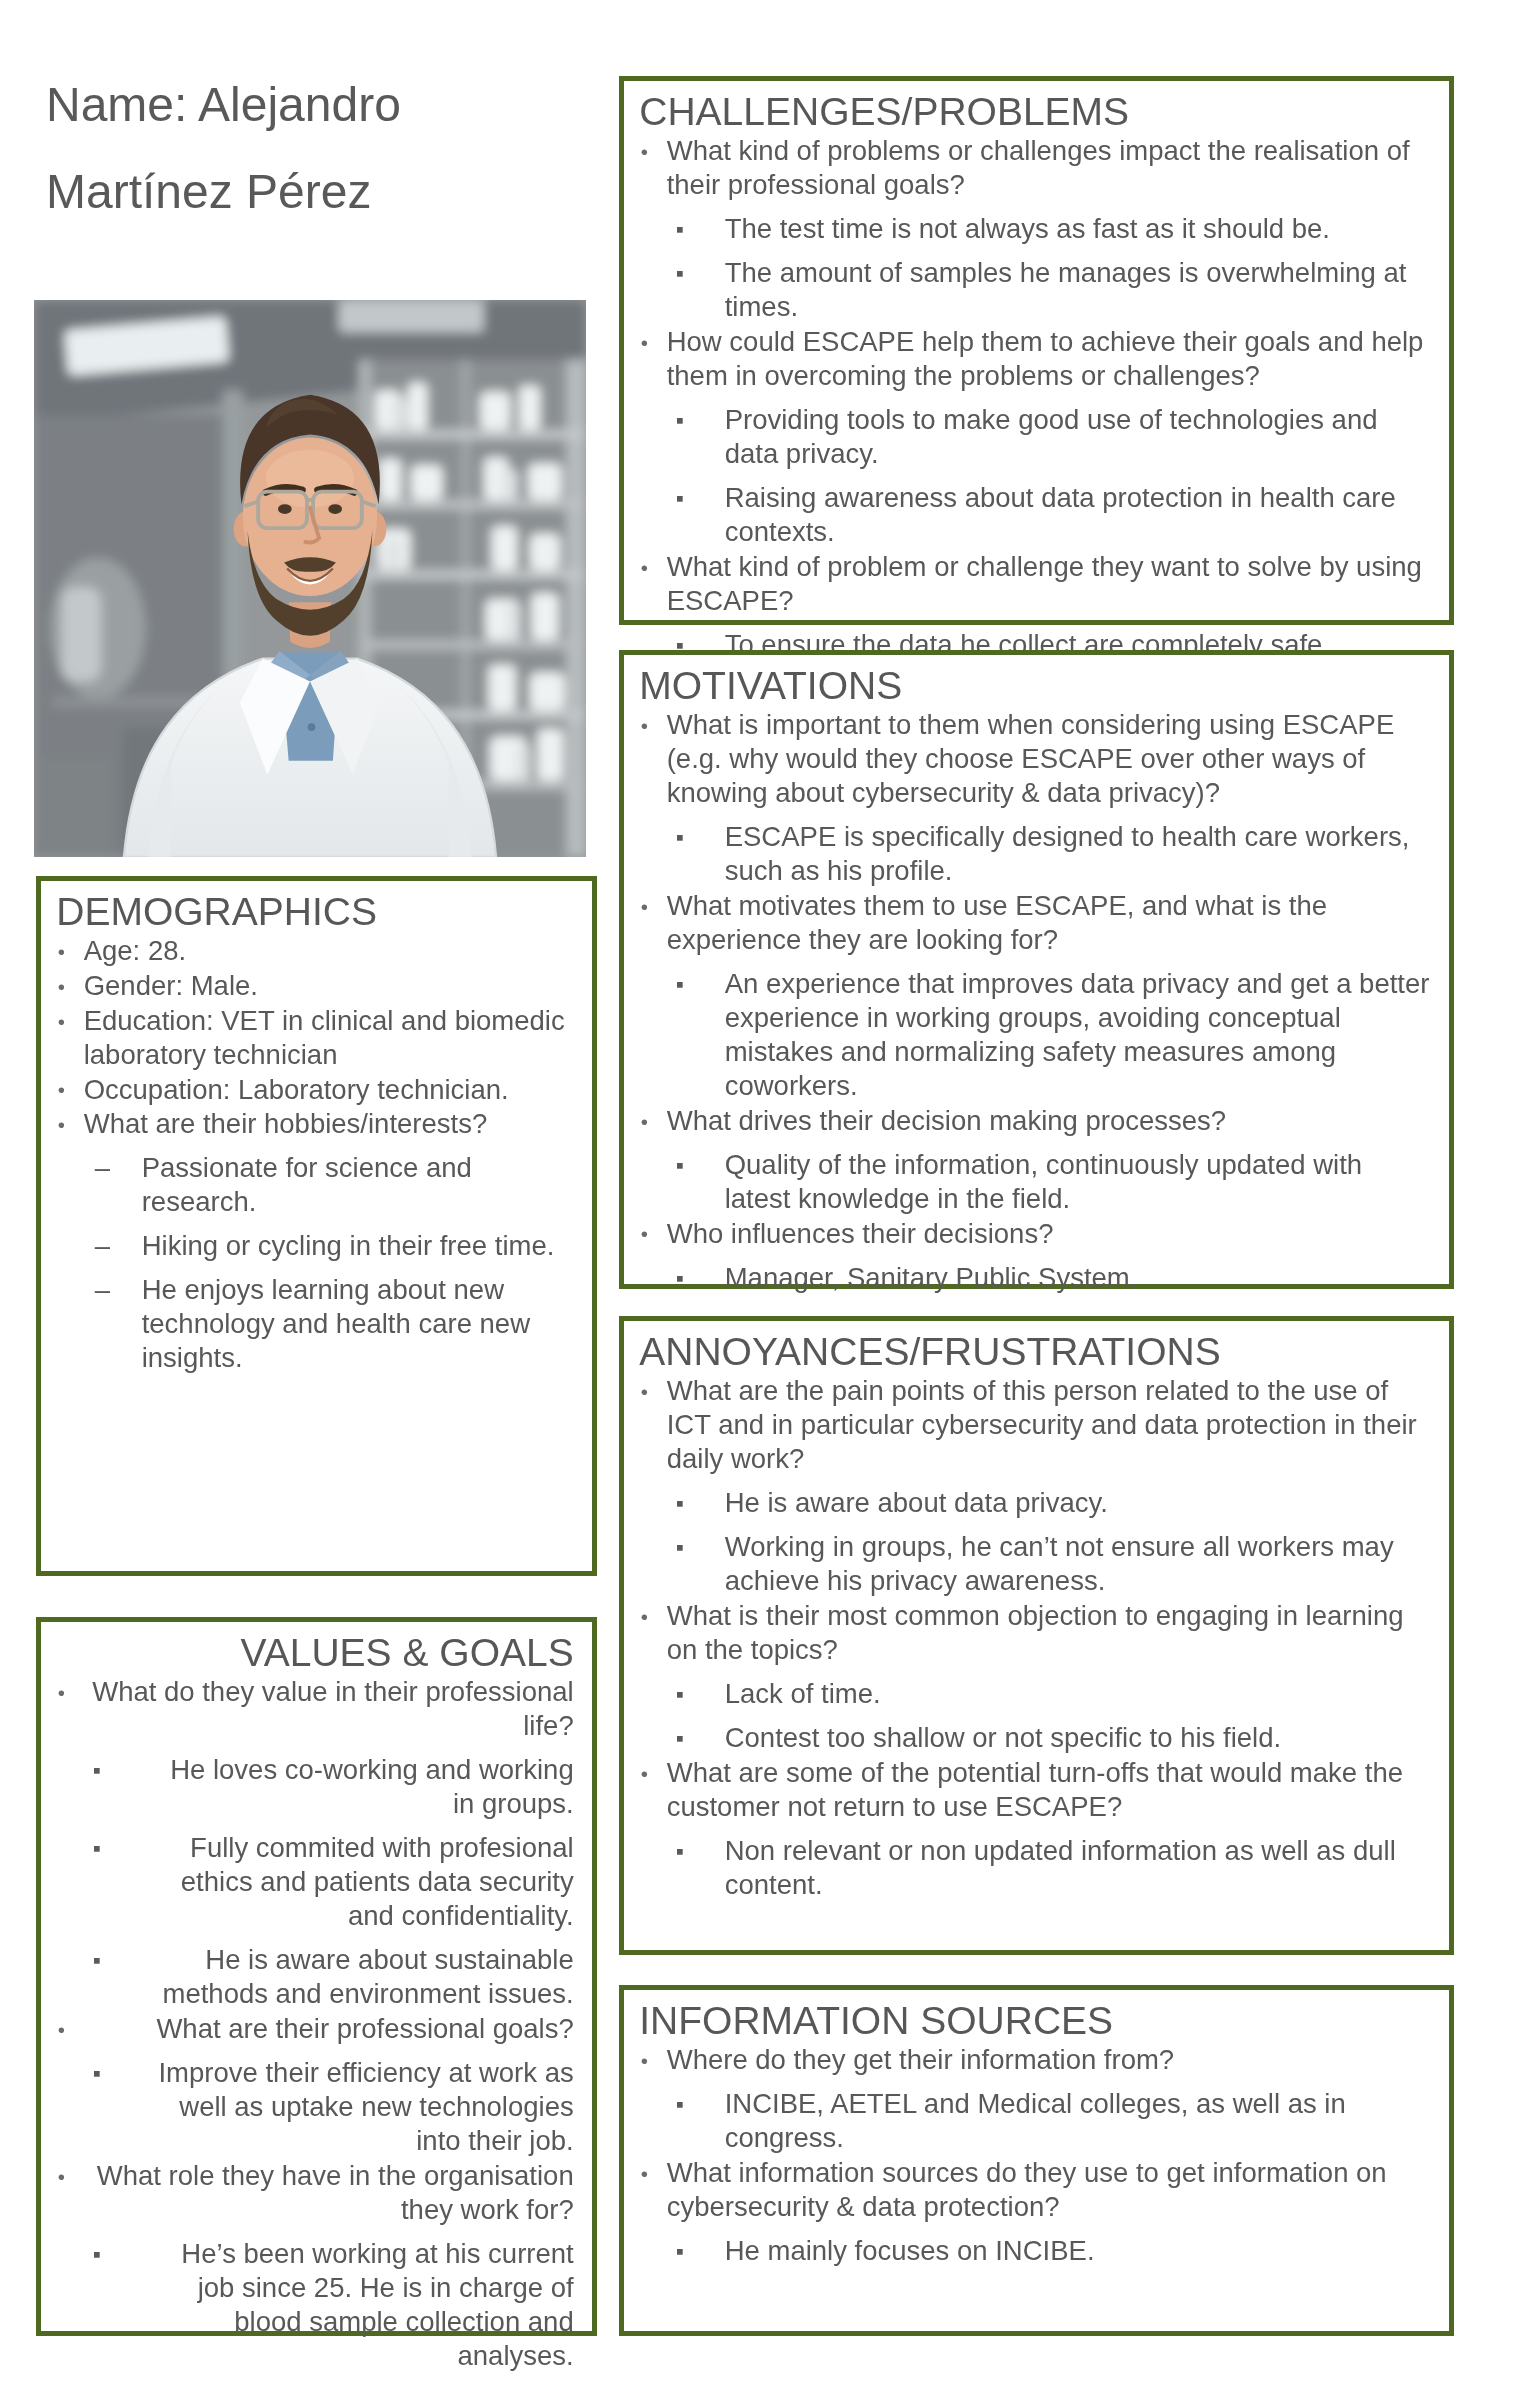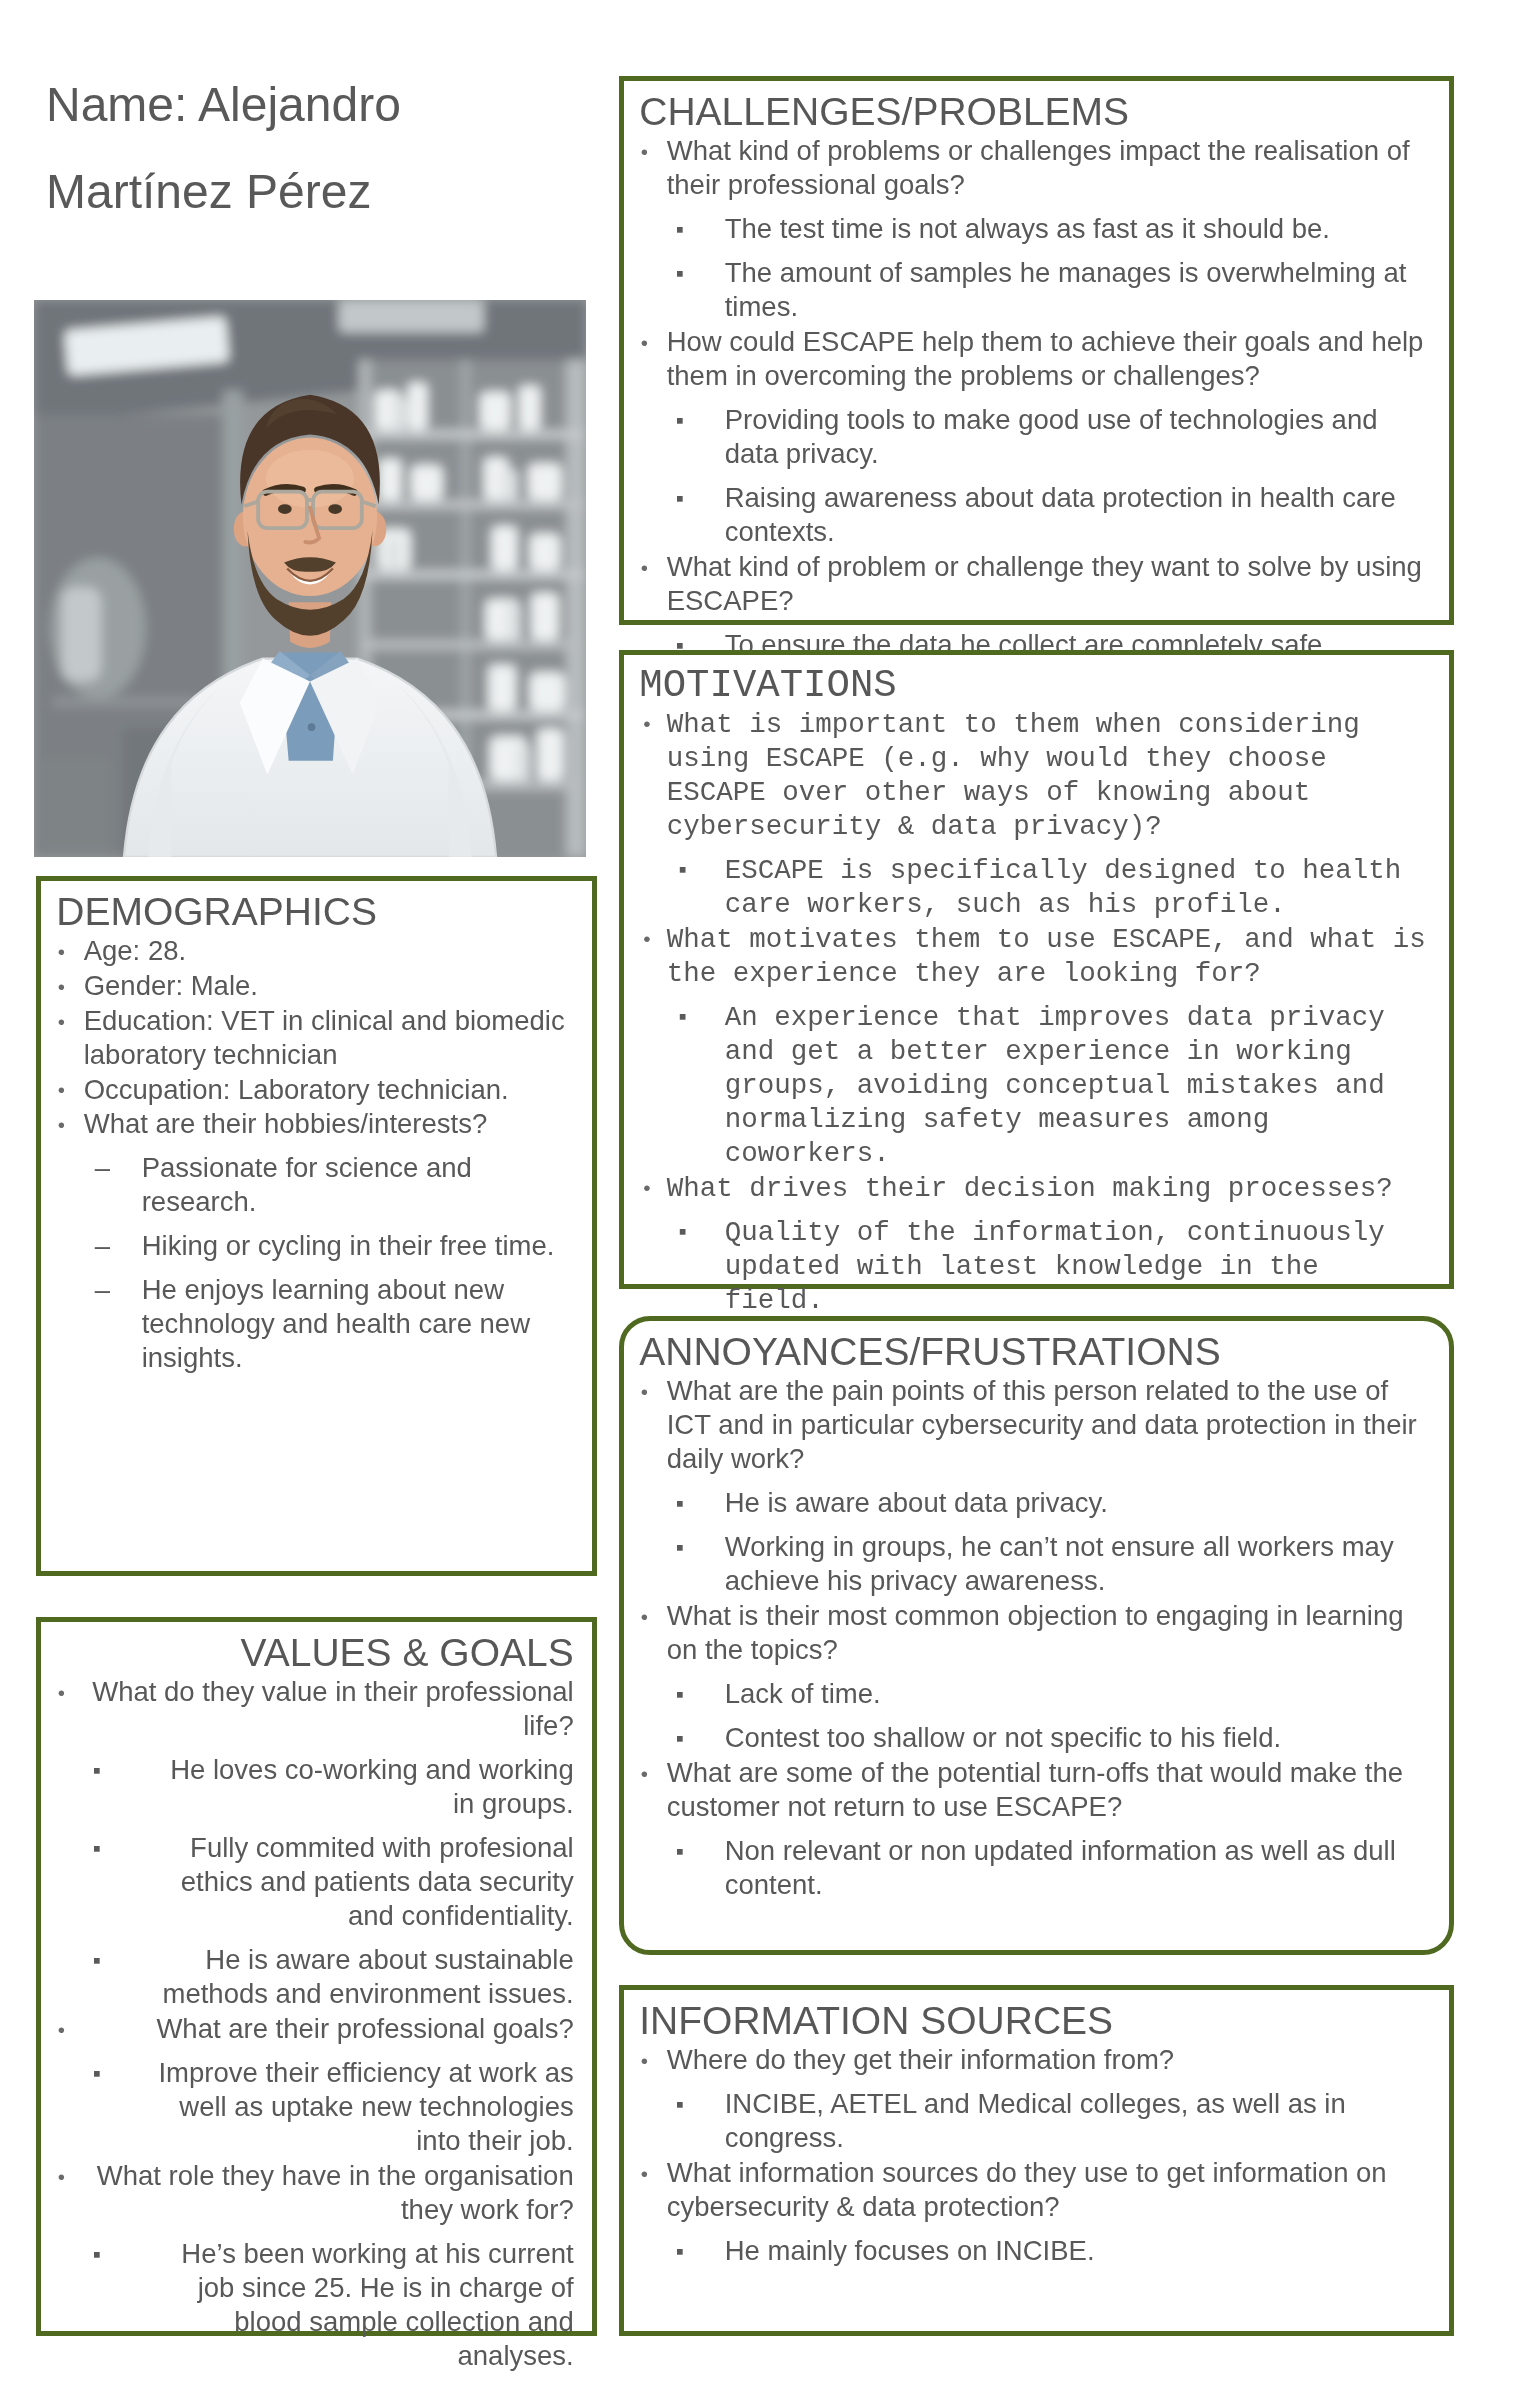--- a/index.html
+++ b/index.html
@@ -36,22 +36,22 @@
     font-size:23px;line-height:34px;color:#5a5a5a;
   }
   .l2.dash::before{
     content:"–";position:absolute;left:43px;top:0;
     font-size:27.5px;line-height:34px;color:#5a5a5a;
   }
   
   .box-demographics{left:36px;top:876px;width:561px;height:700px;}
   .box-values{left:36px;top:1617px;width:561px;height:719px;text-align:right;}
   .box-challenges{left:619px;top:76px;width:835px;height:549px;}
-  .box-motivations{left:619px;top:650px;width:835px;height:639px;font-family:Liberation Mono, monospace;}
-  .box-annoyances{left:619px;top:1316px;width:835px;height:639px;border-radius:31px;}
+  .box-motivations{left:619px;top:650px;width:835px;height:639px;}
+  .box-annoyances{left:619px;top:1316px;width:835px;height:639px;}
   .box-information{left:619px;top:1985px;width:835px;height:351px;}
 </style>
 </head>
 <body>
 
 <div class="page">
 
   <h1 class="persona-name">Name: Alejandro Martínez Pérez</h1>
 
   <figure class="photo">

